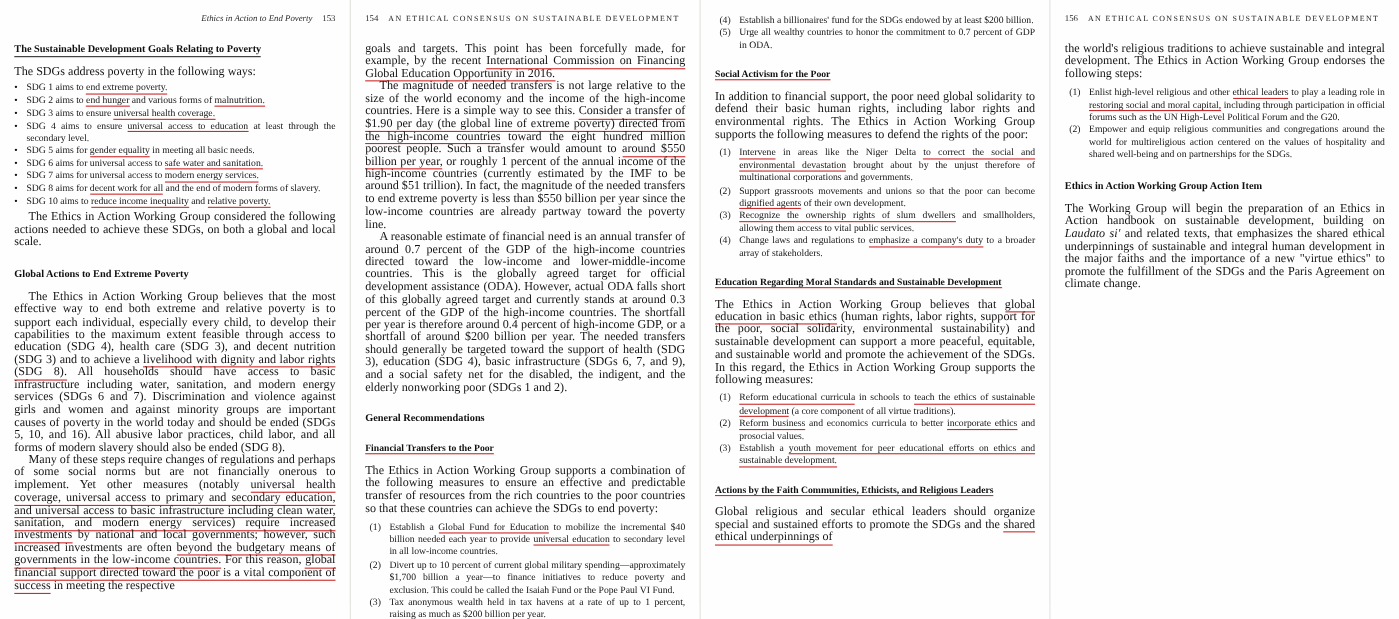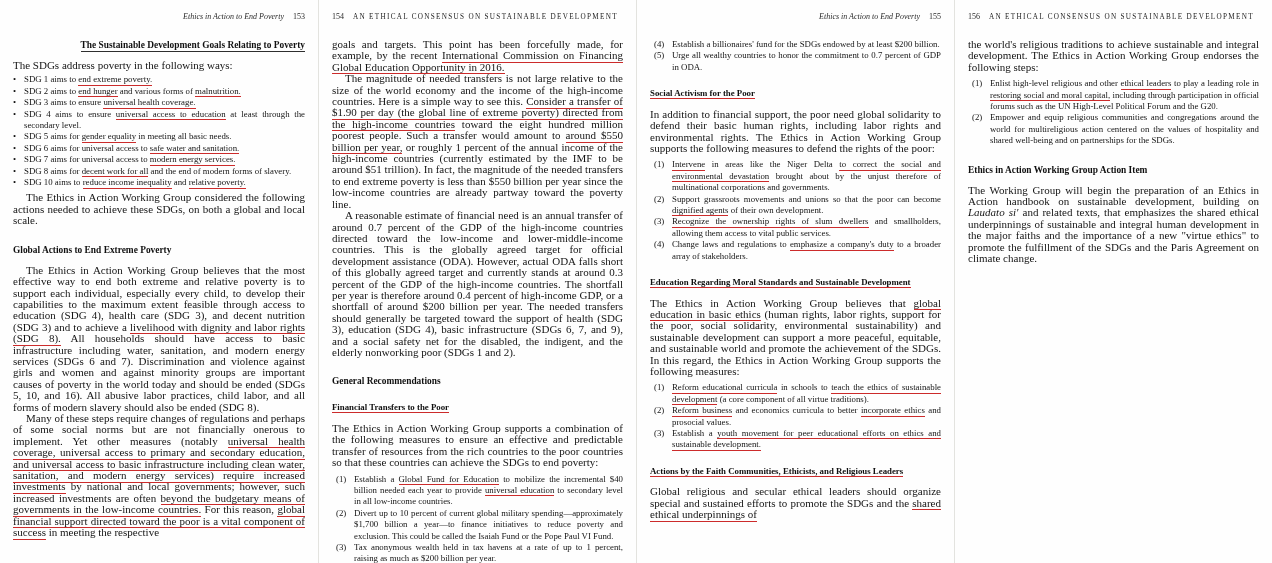--- a/index.html
+++ b/index.html
@@ -19,21 +19,21 @@
   .page + .page { border-left:1px solid #e3e3df; }
 
   .runhead { font-size:8px; line-height:10px; margin:4px 0 17px; white-space:nowrap; color:#2a2a2a; }
   .runhead.recto { text-align:right; }
   .runhead.recto .rh-title { font-style:italic; margin-right:9px; }
   .runhead.verso { text-align:left; }
   .runhead.verso .rh-title { letter-spacing:1.3px; font-size:7.2px; margin-left:9px; font-weight:normal; color:#222; }
   .pagenum { font-style:normal; }
 
   .heading { font-size:9.4px; line-height:12px; font-weight:bold; margin:17px 0 9px; color:#101010; }
-  .runhead + .heading { margin-top:4px;text-align:right; }
+  .runhead + .heading { margin-top:4px; }
   .heading .rule { border-bottom:1px solid var(--rule, #2e2e2e); padding-bottom:1px; }
 
   .subhead { font-size:8.8px; line-height:11.5px; font-weight:bold; margin:15px 0 9px; color:#101010; }
   .subhead .ru { border-bottom:1.6px solid var(--ul, #cc2b2b); padding-bottom:0; }
 
   .para { font-size:11px; line-height:11.4px; text-align:justify; }
   .para.indent { text-indent:13px; }
 
   .list { margin:3px 0 4px; }
   .nlist { margin-top:5px; padding-left:4px; }
@@ -76,21 +76,20 @@
       <div class="heading"><span>General Recommendations</span></div>
       <div class="subhead"><span class="ru">Financial Transfers to the Poor</span></div>
       <div class="para"><span>The Ethics in Action Working Group supports a combination of the following measures to ensure an effective and predictable transfer of resources from the rich countries to the poor countries so that these countries can achieve the SDGs to end poverty:</span></div>
       <div class="list nlist">
         <div class="item"><span class="mk">(1)</span><span>Establish a </span><span class="u">Global Fund for Education</span><span> to mobilize the incremental $40 billion needed each year to provide </span><span class="u">universal education</span><span> to secondary level in all low-income countries.</span></div>
         <div class="item"><span class="mk">(2)</span><span>Divert up to 10 percent of current global military spending—approximately $1,700 billion a year—to finance initiatives to reduce poverty and exclusion. This could be called the Isaiah Fund or the Pope Paul VI Fund.</span></div>
         <div class="item"><span class="mk">(3)</span><span>Tax anonymous wealth held in tax havens at a rate of up to 1 percent, raising as much as $200 billion per year.</span></div>
       </div>
     </div>
     <div class="page">
-      <div class="runhead recto"><span class="rh-title">Ethics in Action to End Poverty</span><span class="pagenum">155</span></div>
       <div class="list nlist">
         <div class="item"><span class="mk">(4)</span><span>Establish a billionaires' fund for the SDGs endowed by at least $200 billion.</span></div>
         <div class="item"><span class="mk">(5)</span><span>Urge all wealthy countries to honor the commitment to 0.7 percent of GDP in ODA.</span></div>
       </div>
       <div class="subhead"><span class="ru">Social Activism for the Poor</span></div>
       <div class="para"><span>In addition to financial support, the poor need global solidarity to defend their basic human rights, including labor rights and environmental rights. The Ethics in Action Working Group supports the following measures to defend the rights of the poor:</span></div>
       <div class="list nlist">
         <div class="item"><span class="mk">(1)</span><span class="u">Intervene</span><span> in areas like the Niger Delta </span><span class="u">to correct the social and environmental devastation</span><span> brought about by the unjust therefore of multinational corporations and governments.</span></div>
         <div class="item"><span class="mk">(2)</span><span>Support grassroots movements and unions so that the poor can become </span><span class="u">dignified agents</span><span> of their own development.</span></div>
         <div class="item"><span class="mk">(3)</span><span class="u">Recognize the ownership rights of slum dwellers</span><span> and smallholders, allowing them access to vital public services.</span></div>

